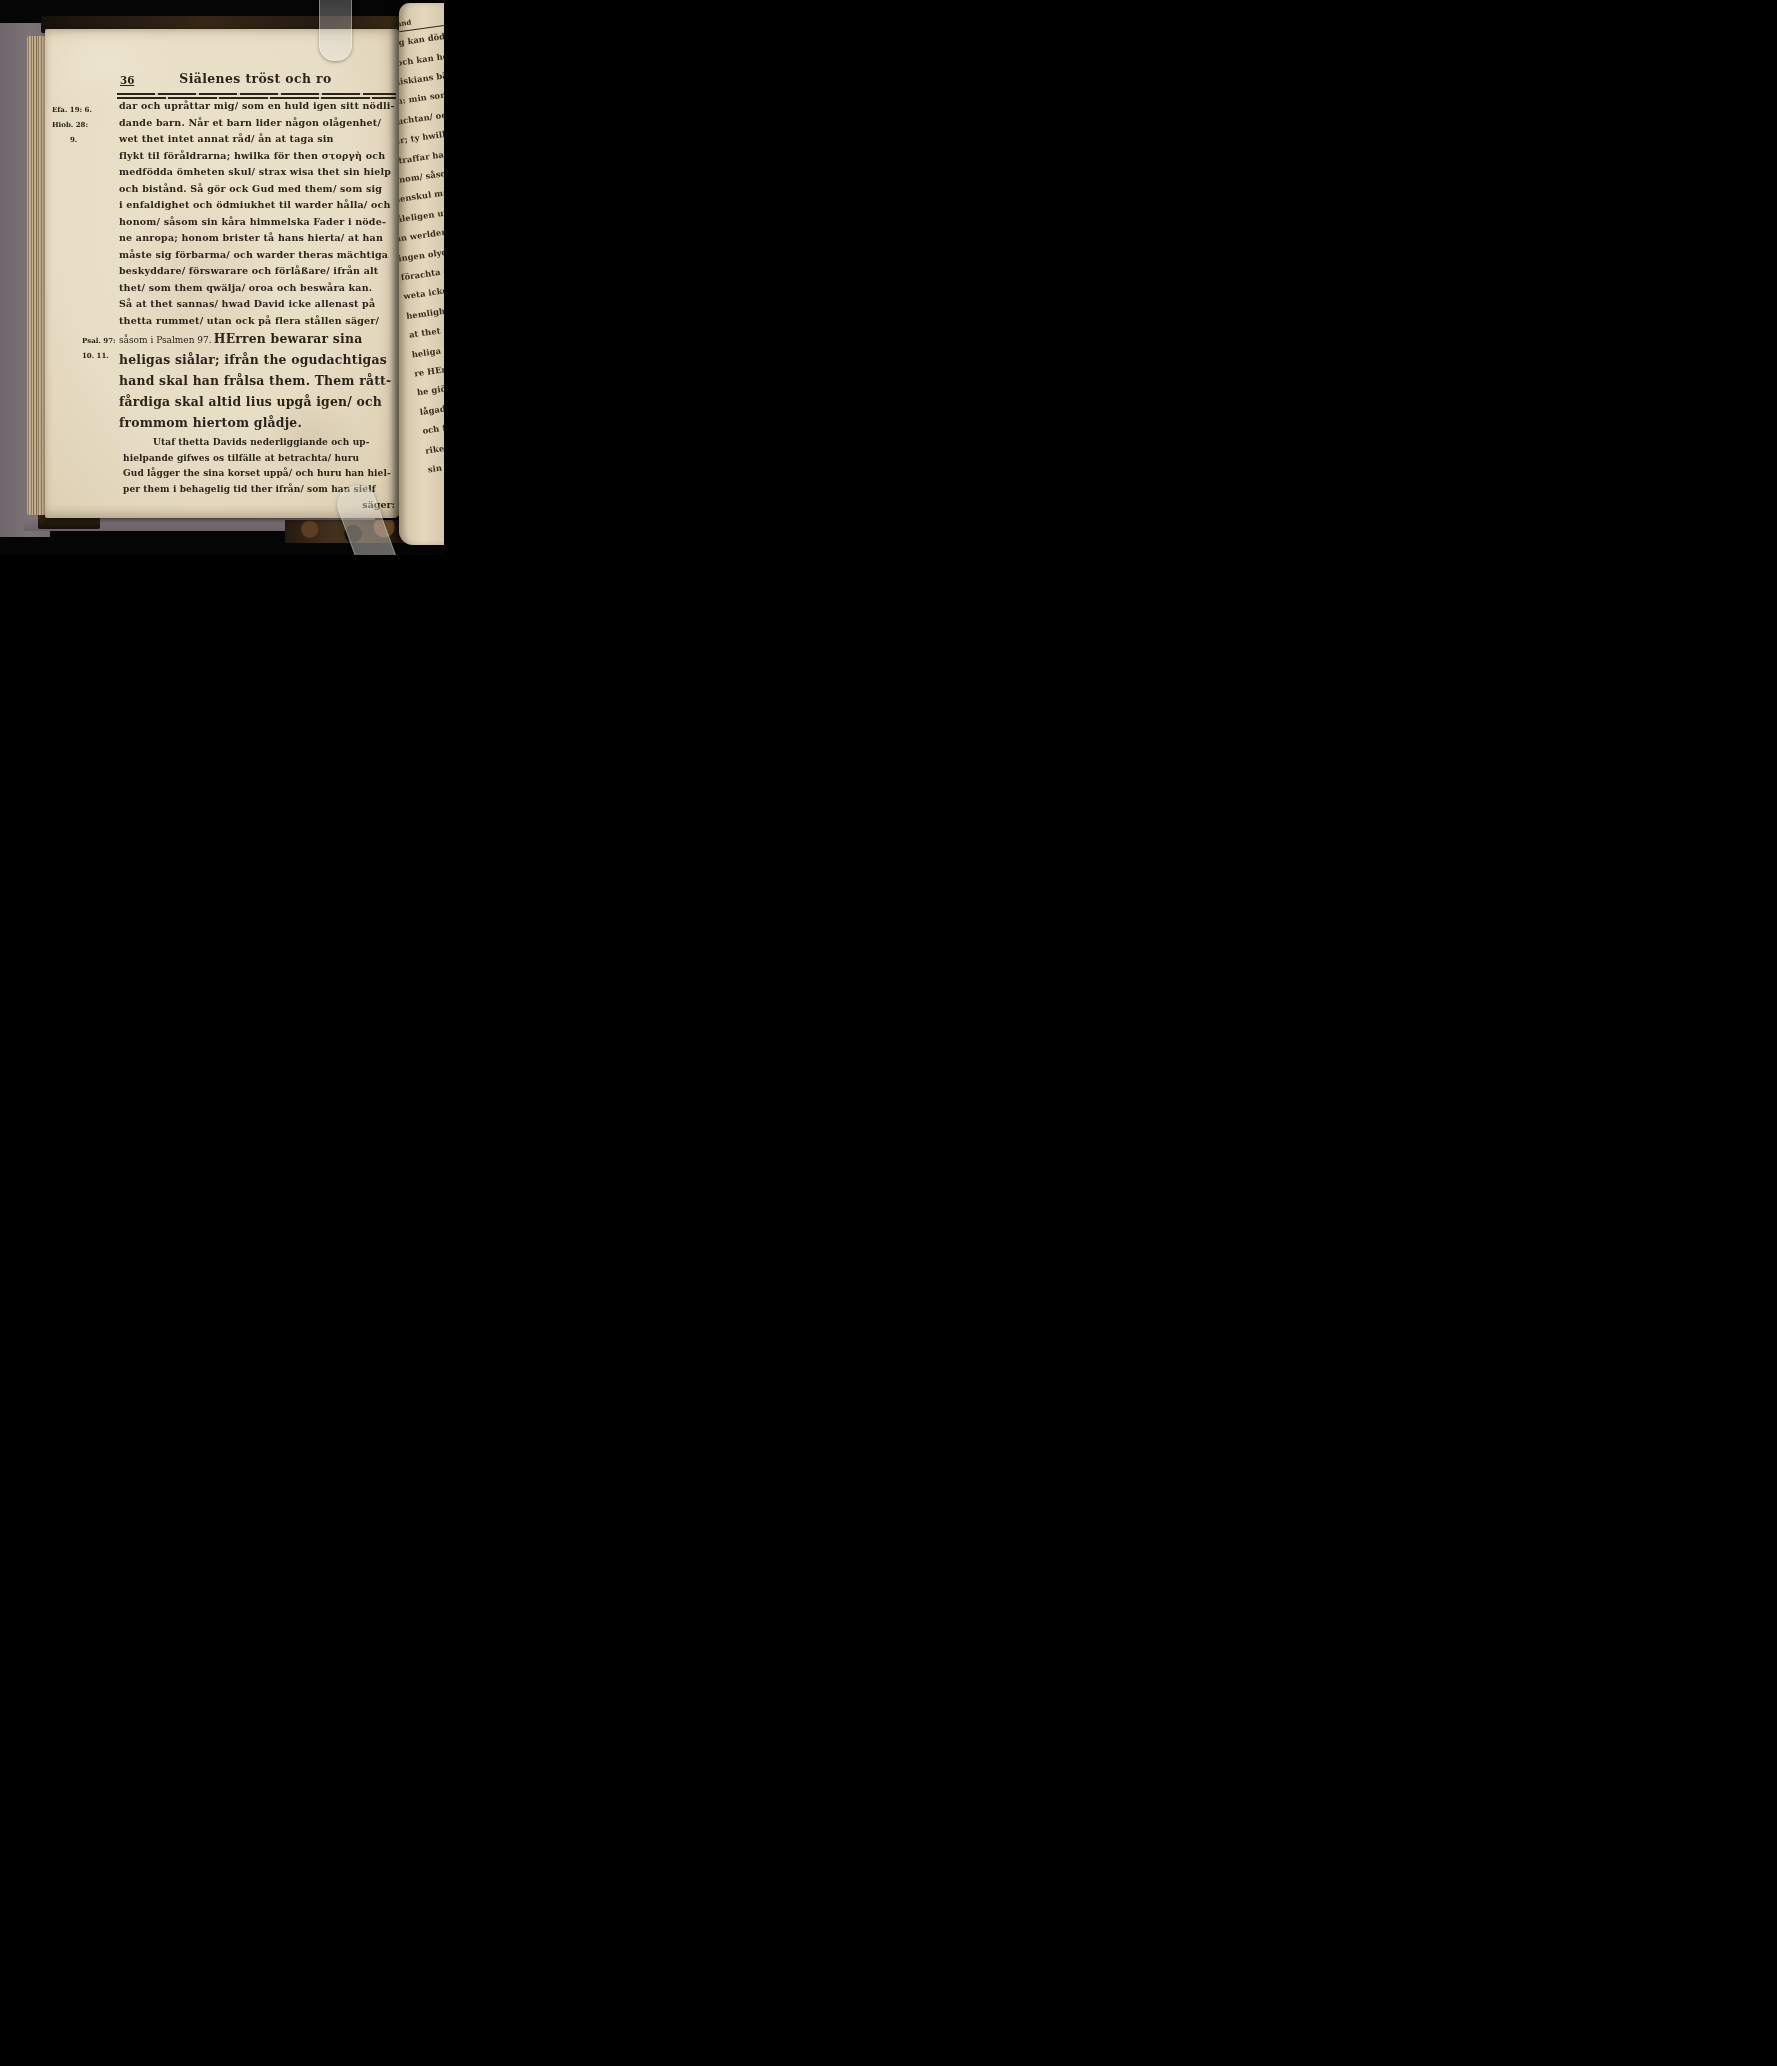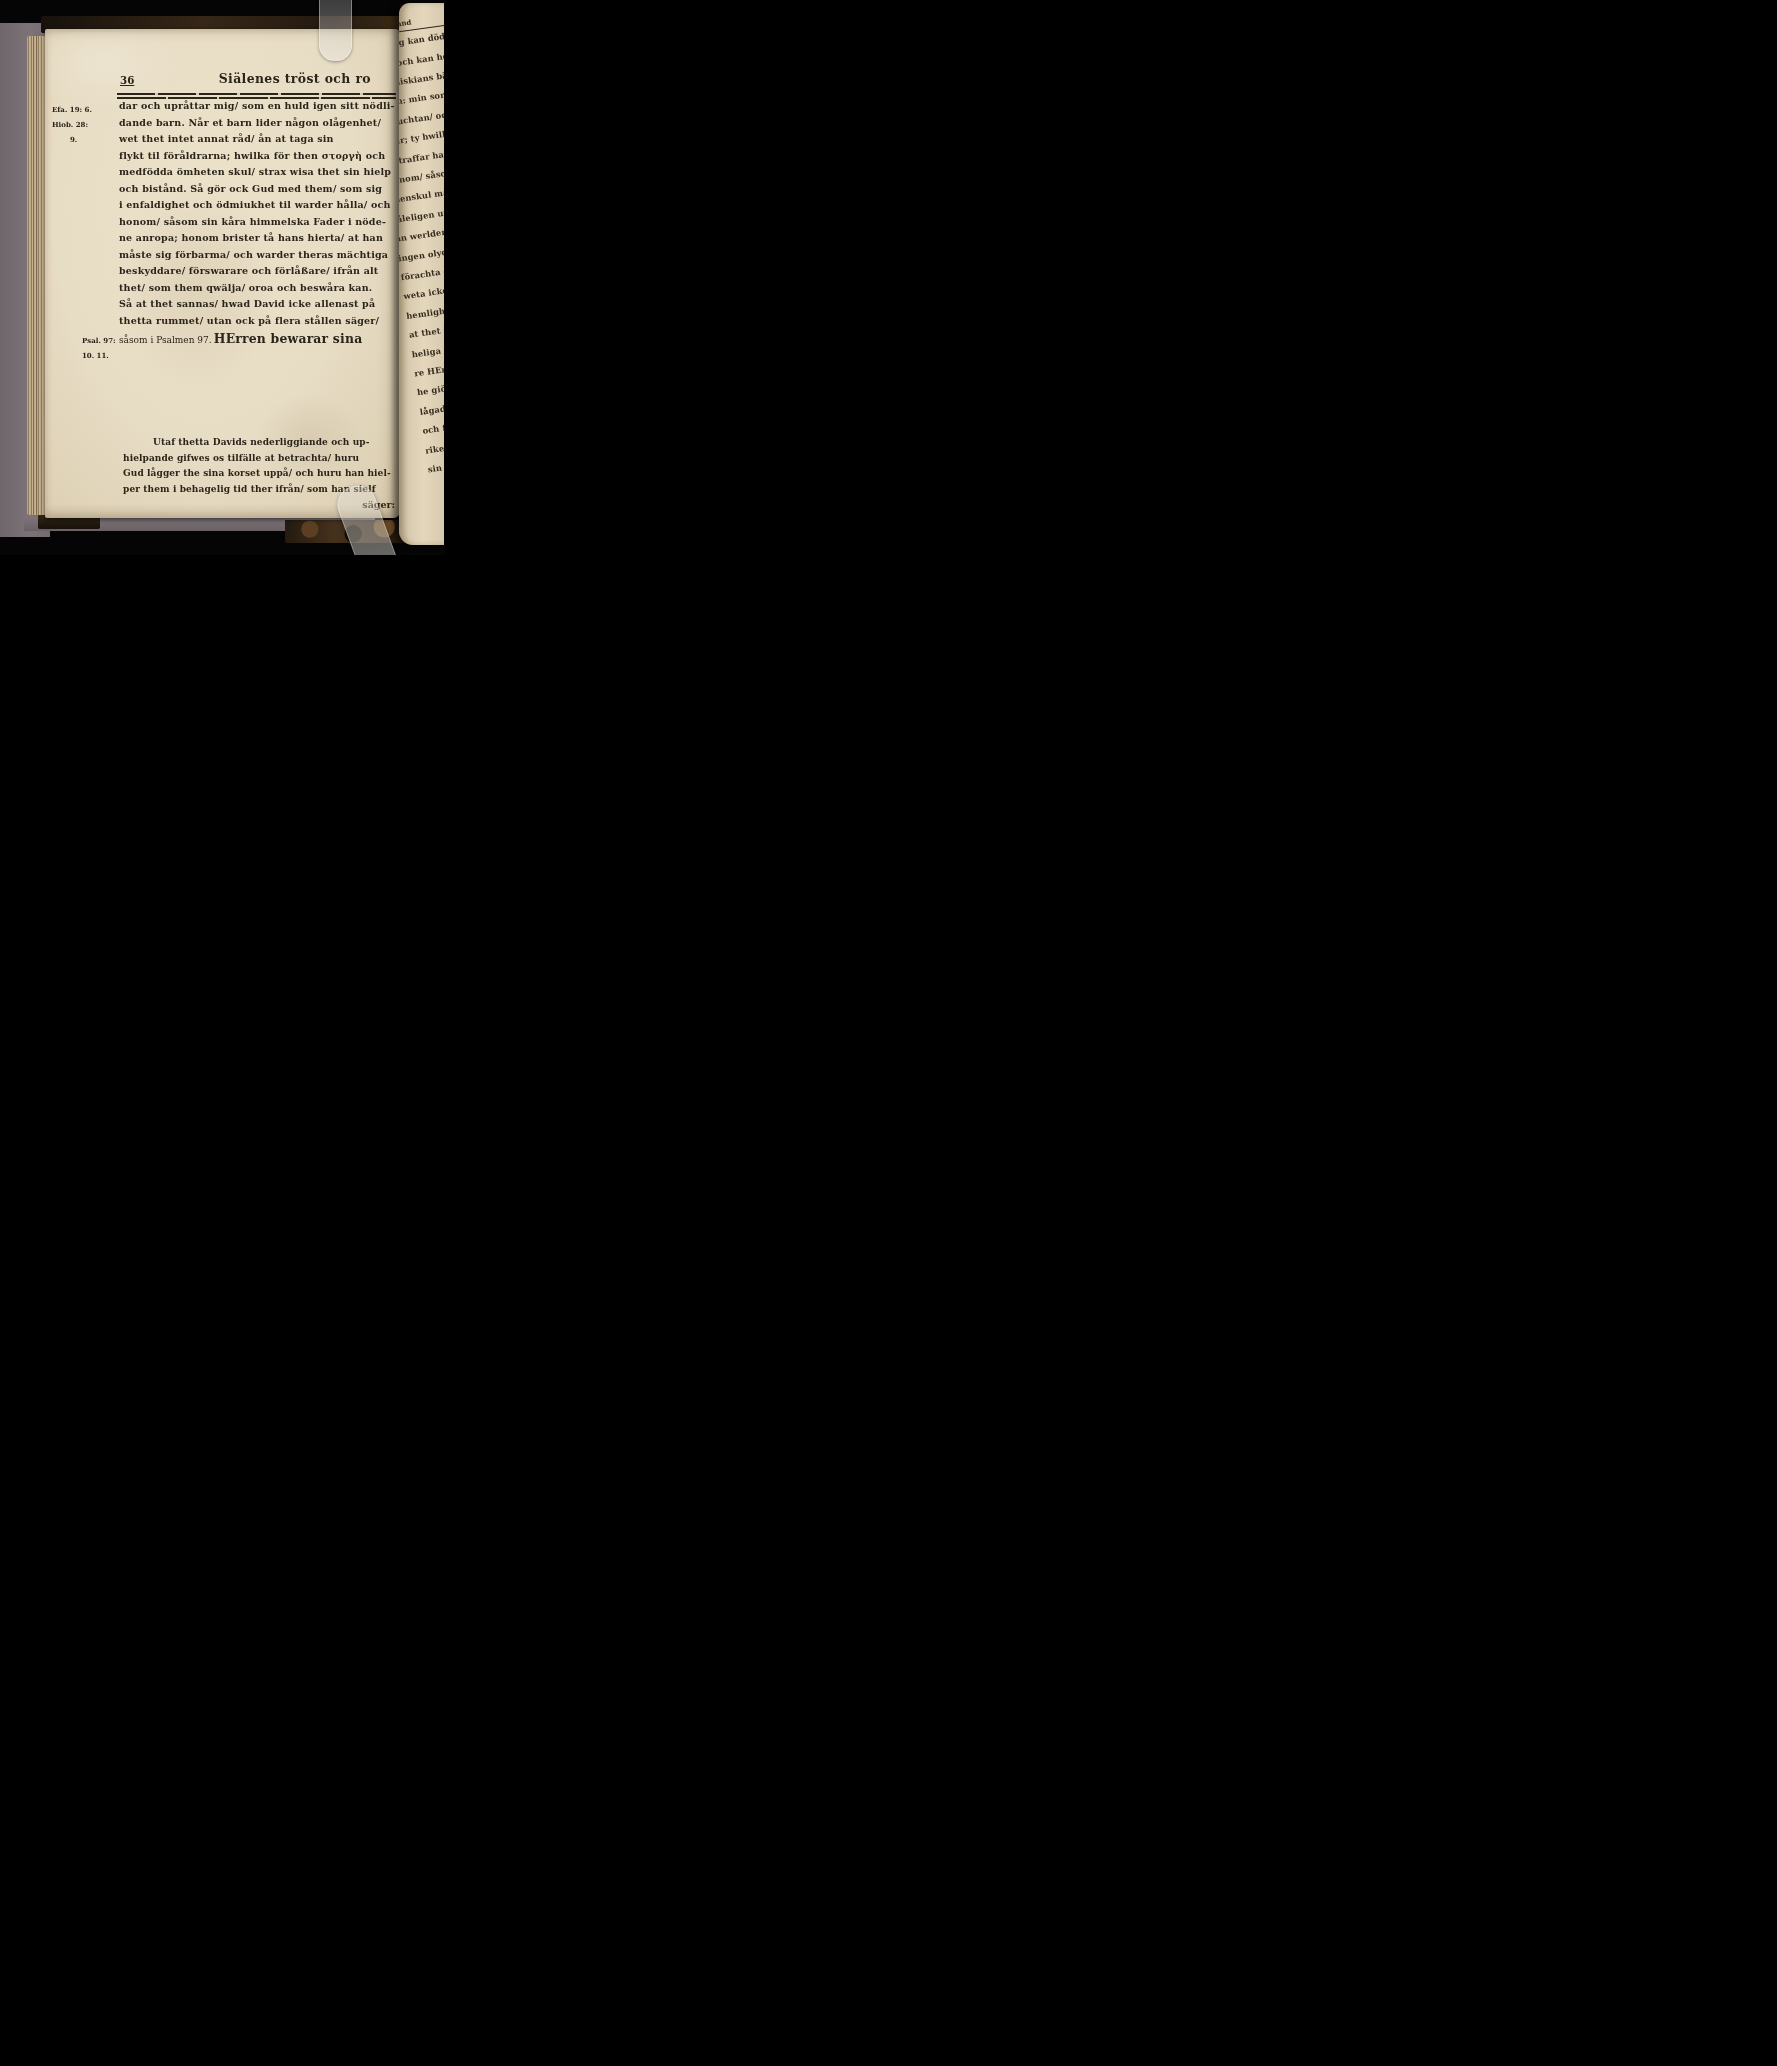--- a/index.html
+++ b/index.html
@@ -35,21 +35,21 @@
           box-shadow: inset -8.3px 0 14px rgba(95,75,45,.28), inset 0 -5px 9px rgba(120,95,60,.20),
                       inset 0 3.3px 5.8px rgba(120,95,60,.12), 0 1.7px 4.1px rgba(0,0,0,.5); }
   .tissue { position:absolute; left:48px; top:32px; width:136px; height:79px; border-radius:12.4px;
             background:radial-gradient(ellipse at 40% 40%, rgba(255,255,250,.20), rgba(255,255,250,0) 70%); }
   .stain1 { position:absolute; left:120px; top:178px; width:157px; height:215px;
             background:radial-gradient(ellipse at 50% 50%, rgba(120,100,60,.10), rgba(120,100,60,0) 70%); }
   .stain2 { position:absolute; left:256px; top:393px; width:107px; height:91px;
             background:radial-gradient(ellipse at 50% 50%, rgba(110,90,55,.10), rgba(110,90,55,0) 70%); }
 
   .pg-num { position:absolute; left:120px; top:74px; font-size:10.3px; font-weight:700;text-decoration:underline; }
-  .running-title { position:absolute; left:140px; top:71px; width:231px; text-align:right;
+  .running-title { position:absolute; left:140px; top:71px; width:231px; text-align:center;
                    font-size:12.4px; font-weight:700; letter-spacing:0.4px; }
   .rule1 { position:absolute; left:117px; top:93px; width:279px; height:2.1px;
            background:repeating-linear-gradient(90deg,#2b241b 0 38px, rgba(43,36,27,.1) 38px 41px); }
   .rule2 { position:absolute; left:117px; top:97px; width:279px; height:1.7px;
            background:repeating-linear-gradient(90deg,#2b241b 0 49px, rgba(43,36,27,.1) 49px 51px); }
 
   .margin-notes { position:absolute; left:52px; top:102px; width:64px;
                   font-size:7px; font-weight:700; line-height:15px; }
   .margin-notes .indent { padding-left:18px; }
   .margin-psal { position:absolute; left:52px; top:333px; width:64px;
@@ -139,20 +139,26 @@
     <div class="bl">thet/ som them qwälja/ oroa och beswåra kan.</div>
     <div class="bl">Så at thet sannas/ hwad David icke allenast på</div>
     <div class="bl">thetta rummet/ utan ock på flera stållen säger/</div>
   </div>
 
   <div class="mixed">
     <span class="intro">såsom i Psalmen 97.</span>
     <span class="big">HErren bewarar sina</span>
   </div>
 
+  <div class="quote">
+    <div class="ql">heligas siålar; ifrån the ogudachtigas</div>
+    <div class="ql">hand skal han frålsa them. Them rått-</div>
+    <div class="ql">fårdiga skal altid lius upgå igen/ och</div>
+    <div class="ql">frommom hiertom glådje.</div>
+  </div>
 
   <div class="para2">
     <div class="p2l first">Utaf thetta Davids nederliggiande och up-</div>
     <div class="p2l">hielpande gifwes os tilfälle at betrachta/ huru</div>
     <div class="p2l">Gud lågger the sina korset uppå/ och huru han hiel-</div>
     <div class="p2l">per them i behagelig tid ther ifrån/ som han sielf</div>
   </div>
   <div class="catchword">säger:</div>
 
   <div class="page-right">

